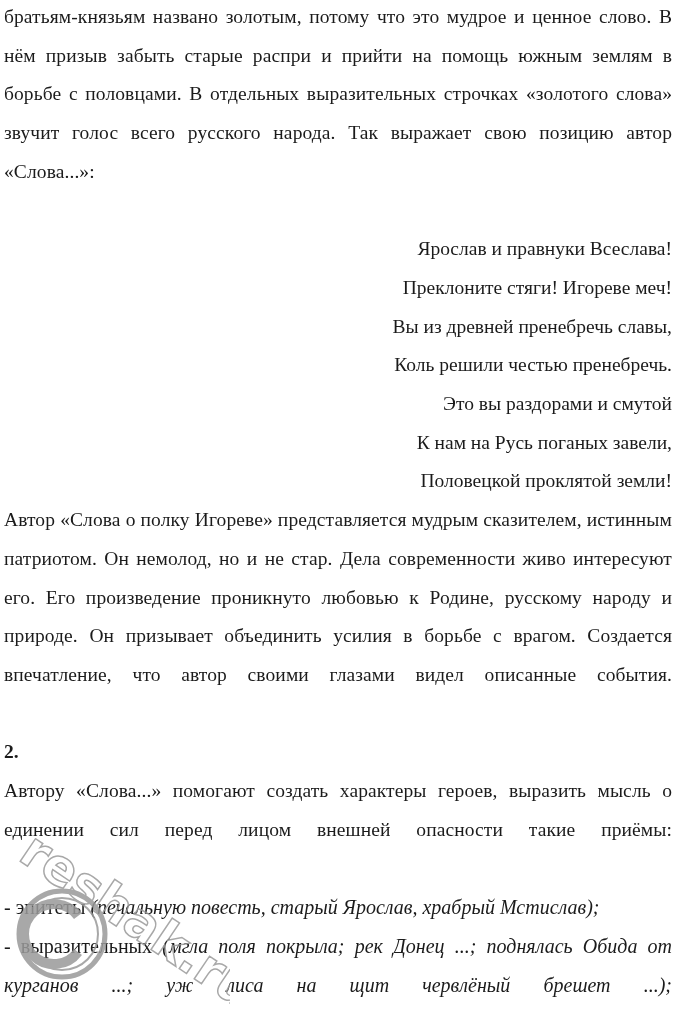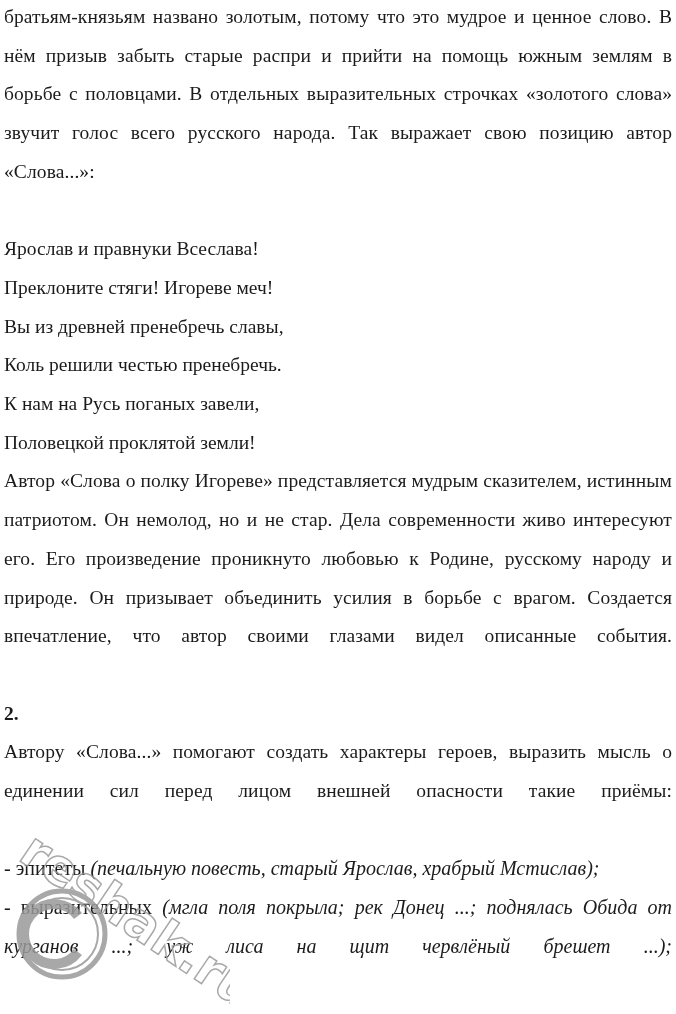--- a/index.html
+++ b/index.html
@@ -42,21 +42,21 @@
   p.para::after {
     content: "";
     display: inline-block;
     width: 100%;
   }
 
   p.verse {
     margin: 0;
     font-size: 19.5px;
     line-height: 38.7px;
-    text-align: left;
+    text-align: right;
     white-space: nowrap;
   }
 
   p.numhead {
     margin: 0;
     font-size: 19.5px;
     line-height: 38.7px;
     font-weight: bold;
     text-align: left;
   }
@@ -110,20 +110,21 @@
 <div class="page">
 
   <div class="content">
 
     <p class="para first">братьям-князьям названо золотым, потому что это мудрое и ценное слово. В нём призыв забыть старые распри и прийти на помощь южным землям в борьбе с половцами. В отдельных выразительных строчках «золотого слова» звучит голос всего русского народа. Так выражает свою позицию автор «Слова...»:</p>
 
     <p class="verse">Ярослав и правнуки Всеслава!</p>
     <p class="verse">Преклоните стяги! Игореве меч!</p>
     <p class="verse">Вы из древней пренебречь славы,</p>
     <p class="verse">Коль решили честью пренебречь.</p>
+    <p class="verse">Это вы раздорами и смутой</p>
     <p class="verse">К нам на Русь поганых завели,</p>
     <p class="verse">Половецкой проклятой земли!</p>
 
     <p class="para">Автор «Слова о полку Игореве» представляется мудрым сказителем, истинным патриотом. Он немолод, но и не стар. Дела современности живо интересуют его. Его произведение проникнуто любовью к Родине, русскому народу и природе. Он призывает объединить усилия в борьбе с врагом. Создается впечатление, что автор своими глазами видел описанные события.</p>
 
     <p class="numhead">2.</p>
 
     <p class="para">Автору «Слова...» помогают создать характеры героев, выразить мысль о единении сил перед лицом внешней опасности такие приёмы:</p>
 
     <p class="bullet"><span class="term">- эпитеты </span><span class="term-ital">(печальную повесть, старый Ярослав, храбрый Мстислав);</span></p>

